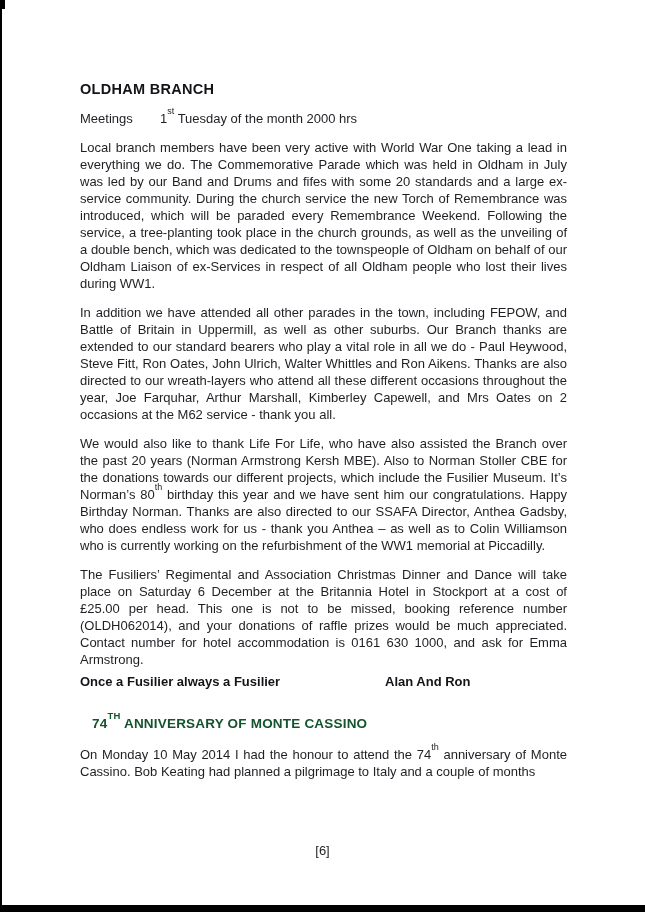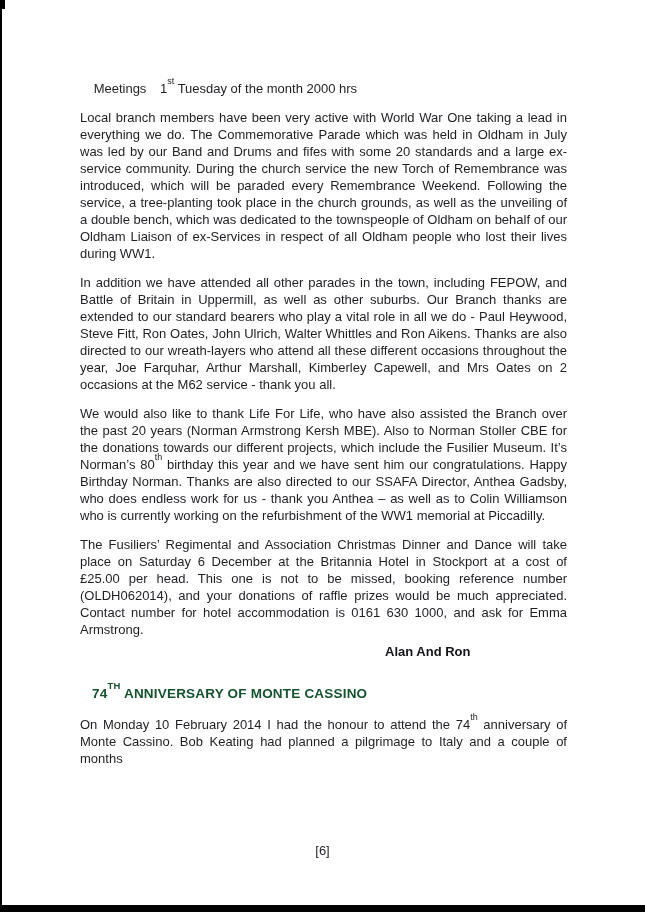--- a/index.html
+++ b/index.html
@@ -16,21 +16,21 @@
   .corner-mark { position: absolute; left: 0; top: 0; width: 5px; height: 9px;  background: #000; z-index: 6; }
   .edge-bottom { position: absolute; left: 0; bottom: 0; width: 100%; height: 7px; background: #000; z-index: 5; }
 
   .content { position: absolute; left: 80px; top: 80px; width: 487px; }
 
   .doc-title {
     font-size: 14.5px; font-weight: bold; color: #141418;
     line-height: 18px; letter-spacing: 0.3px; margin: 0 0 12px 0;
   }
   .meetings { display: flex; font-size: 13px; line-height: 17px; margin: 0 0 9px 0; }
-  .meetings-label { flex: 0 0 80px; text-align: center; }
+  .meetings-label { flex: 0 0 80px; }
   .meetings-value { flex: 1; }
 
   .para {
     font-size: 13px; line-height: 17px;
     text-align: justify; margin: 12px 0 5px 0;
   }
   .para.gap-lg { margin-bottom: 11px; }
   .motto { font-size: 13px; line-height: 17px; margin: 0 0 11px 0; }
 
   .signoff {
@@ -55,41 +55,43 @@
 </style>
 </head>
 <body>
 
 <div class="edge-left"></div>
 <div class="corner-mark"></div>
 <div class="edge-bottom"></div>
 
 <div class="content">
 
+  <h1 class="doc-title">OLDHAM BRANCH</h1>
 
   <div class="meetings">
     <div class="meetings-label">Meetings</div>
     <div class="meetings-value">
       <div><span>1</span><sup class="sp">st</sup><span> Tuesday of the month 2000 hrs</span></div>
     </div>
   </div>
 
   <p class="para">Local branch members have been very active with World War One taking a lead in everything we do.  The Commemorative Parade which was held in Oldham in July was led by our Band and Drums and fifes with some 20 standards and a large ex-service community.  During the church service the new Torch of Remembrance was introduced, which will be paraded every Remembrance Weekend.  Following the service, a tree-planting took place in the church grounds, as well as the unveiling of a double bench, which was dedicated to the townspeople of Oldham on behalf of our Oldham Liaison of ex-Services in respect of all Oldham people who lost their lives during WW1.</p>
 
   <p class="para">In addition we have attended all other parades in the town, including FEPOW, and Battle of Britain in Uppermill, as well as other suburbs.  Our Branch thanks are extended to our standard bearers who play a vital role in all we do - Paul Heywood, Steve Fitt, Ron Oates, John Ulrich, Walter Whittles and Ron Aikens.  Thanks are also directed to our wreath-layers who attend all these different occasions throughout the year, Joe Farquhar, Arthur Marshall, Kimberley Capewell, and Mrs Oates on 2 occasions at the M62 service - thank you all.</p>
 
   <p class="para"><span>We would also like to thank Life For Life, who have also assisted the Branch over the past 20 years (Norman Armstrong Kersh MBE).  Also to Norman Stoller CBE for the donations towards our different projects, which include the Fusilier Museum.  It’s Norman’s 80</span><sup class="sp">th</sup><span> birthday this year and we have sent him our congratulations.  Happy Birthday Norman.  Thanks are also directed to our SSAFA Director, Anthea Gadsby, who does endless work for us - thank you Anthea – as well as to Colin Williamson who is currently working on the refurbishment of the WW1 memorial at Piccadilly.</span></p>
 
   <p class="para">The Fusiliers’ Regimental and Association Christmas Dinner and Dance will take place on Saturday 6 December at the Britannia Hotel in Stockport at a cost of £25.00 per head.  This one is not to be missed, booking reference number (OLDH062014), and your donations of raffle prizes would be much appreciated.  Contact number for hotel accommodation is 0161 630 1000, and ask for Emma Armstrong.</p>
 
 
 
   <div class="signoff">
+    <span class="signoff-left">Once a Fusilier always a Fusilier</span>
     <span class="signoff-right">Alan And Ron</span>
   </div>
 
   <h2 class="sec-heading"><span>74</span><sup class="sp">TH</sup><span> ANNIVERSARY OF MONTE CASSINO</span></h2>
 
-  <p class="para"><span>On Monday 10 February 2014 I had the honour to attend the 74</span><sup class="sp">th</sup><span> anniversary of Monte Cassino.  Bob Keating had planned a pilgrimage to Italy and a couple of months</span></p>
+  <p class="para"><span>On Monday 10 May 2014 I had the honour to attend the 74</span><sup class="sp">th</sup><span> anniversary of Monte Cassino.  Bob Keating had planned a pilgrimage to Italy and a couple of months</span></p>
 
 </div>
 
 <div class="pagenum">[6]</div>
 
 </body></html>

